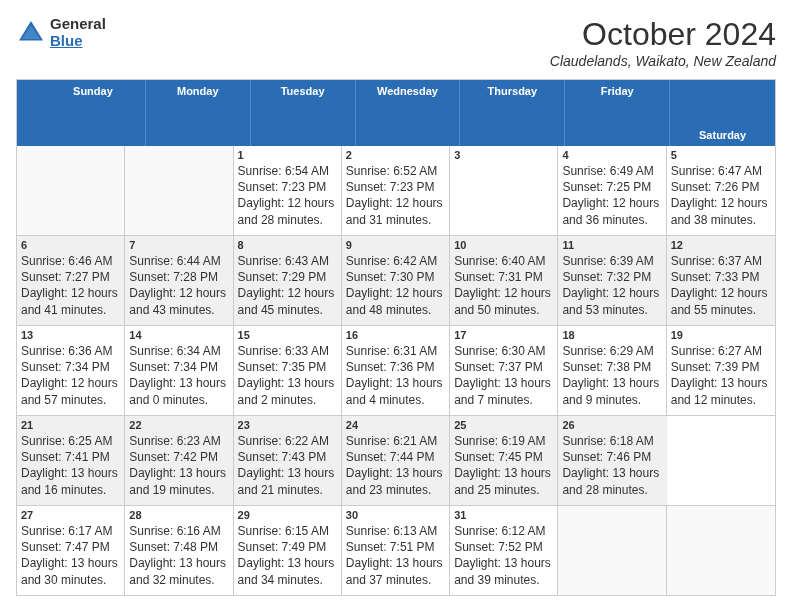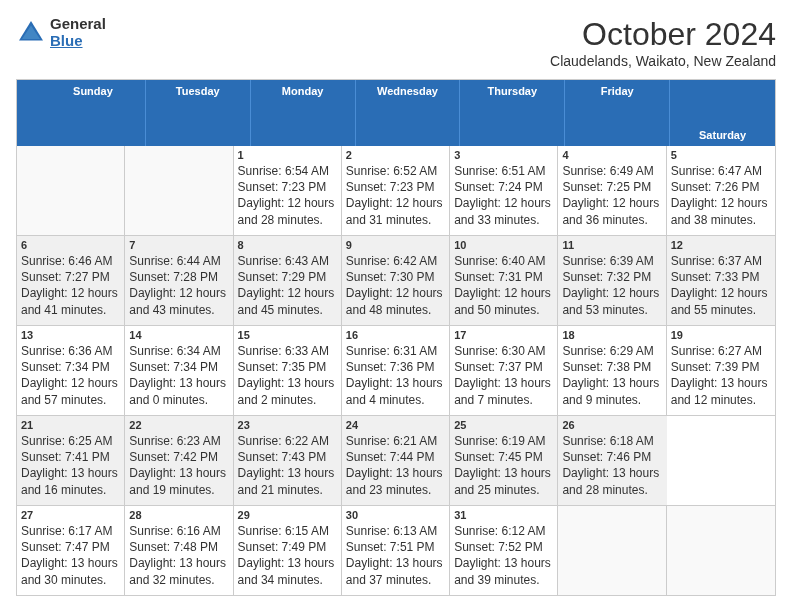--- a/index.html
+++ b/index.html
@@ -52,20 +52,21 @@
       text-align: right;
     }
     .main-title {
       font-size: 32px;
       font-weight: normal;
       color: #333;
     }
     .subtitle {
       font-size: 14px;
       color: #333;
+      font-style: italic;
     }
     .calendar {
       flex: 1;
       display: flex;
       flex-direction: column;
       border: 1px solid #ccc;
     }
     .cal-header-row {
       display: grid;
       grid-template-columns: repeat(7, 1fr);
@@ -133,42 +134,41 @@
     </div>
     <div class="title-block">
       <div class="main-title">October 2024</div>
       <div class="subtitle">Claudelands, Waikato, New Zealand</div>
     </div>
   </div>
 
   <div class="calendar">
     <div class="cal-header-row" id="cal-header">
         <div class="cal-header-cell">Sunday</div>
+        <div class="cal-header-cell">Monday</div>
         <div class="cal-header-cell">Tuesday</div>
-        <div class="cal-header-cell">Monday</div>
         <div class="cal-header-cell">Wednesday</div>
         <div class="cal-header-cell">Thursday</div>
         <div class="cal-header-cell">Friday</div>
         <div class="cal-header-cell">Saturday</div>
       </div>
     <div class="cal-body" id="cal-body">
         <div class="cal-week">
           <div class="cal-cell empty"></div>
           <div class="cal-cell empty"></div>
           <div class="cal-cell">
             <div class="day-num">1</div>
             <div class="day-info">Sunrise: 6:54 AM<br>Sunset: 7:23 PM<br>Daylight: 12 hours and 28 minutes.</div>
           </div>
           <div class="cal-cell">
             <div class="day-num">2</div>
             <div class="day-info">Sunrise: 6:52 AM<br>Sunset: 7:23 PM<br>Daylight: 12 hours and 31 minutes.</div>
           </div>
           <div class="cal-cell">
             <div class="day-num">3</div>
-            <div class="day-info">Sunrise: 6:51 AM<br>Sunset: 7:24 PM<br>Daylight: 12 hours and 33 minutes.</div>
           </div>
           <div class="cal-cell">
             <div class="day-num">4</div>
             <div class="day-info">Sunrise: 6:49 AM<br>Sunset: 7:25 PM<br>Daylight: 12 hours and 36 minutes.</div>
           </div>
           <div class="cal-cell">
             <div class="day-num">5</div>
             <div class="day-info">Sunrise: 6:47 AM<br>Sunset: 7:26 PM<br>Daylight: 12 hours and 38 minutes.</div>
           </div>
         </div>

